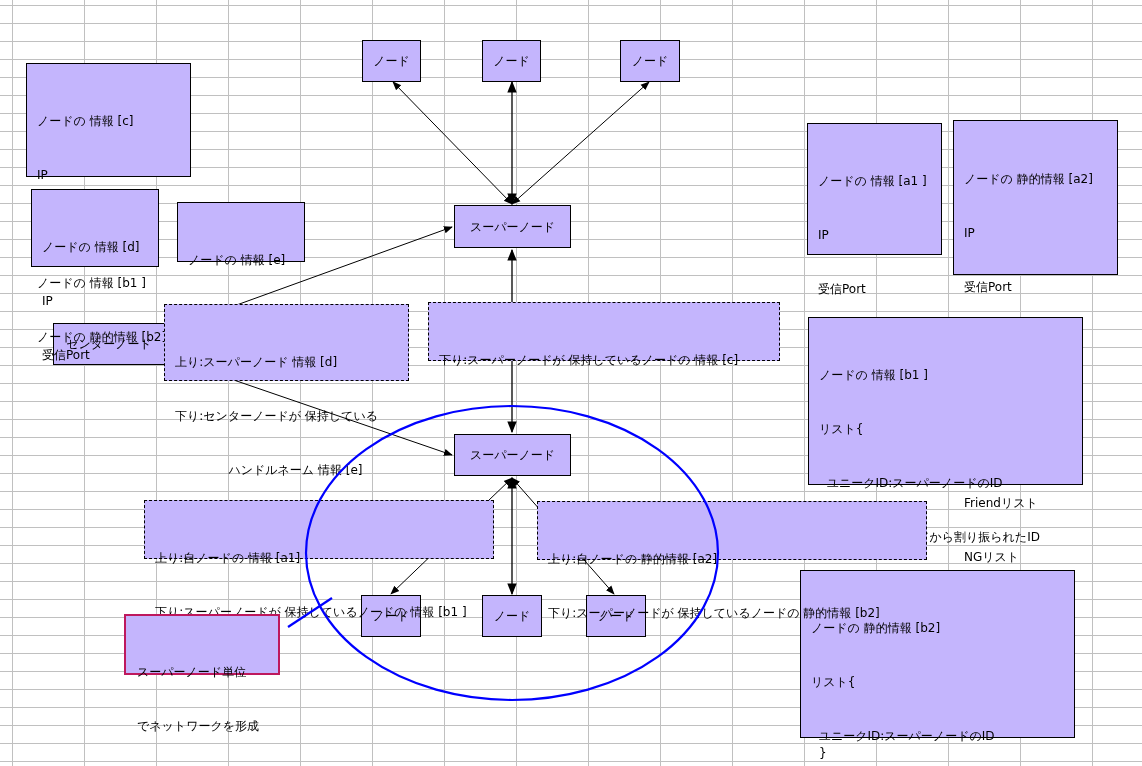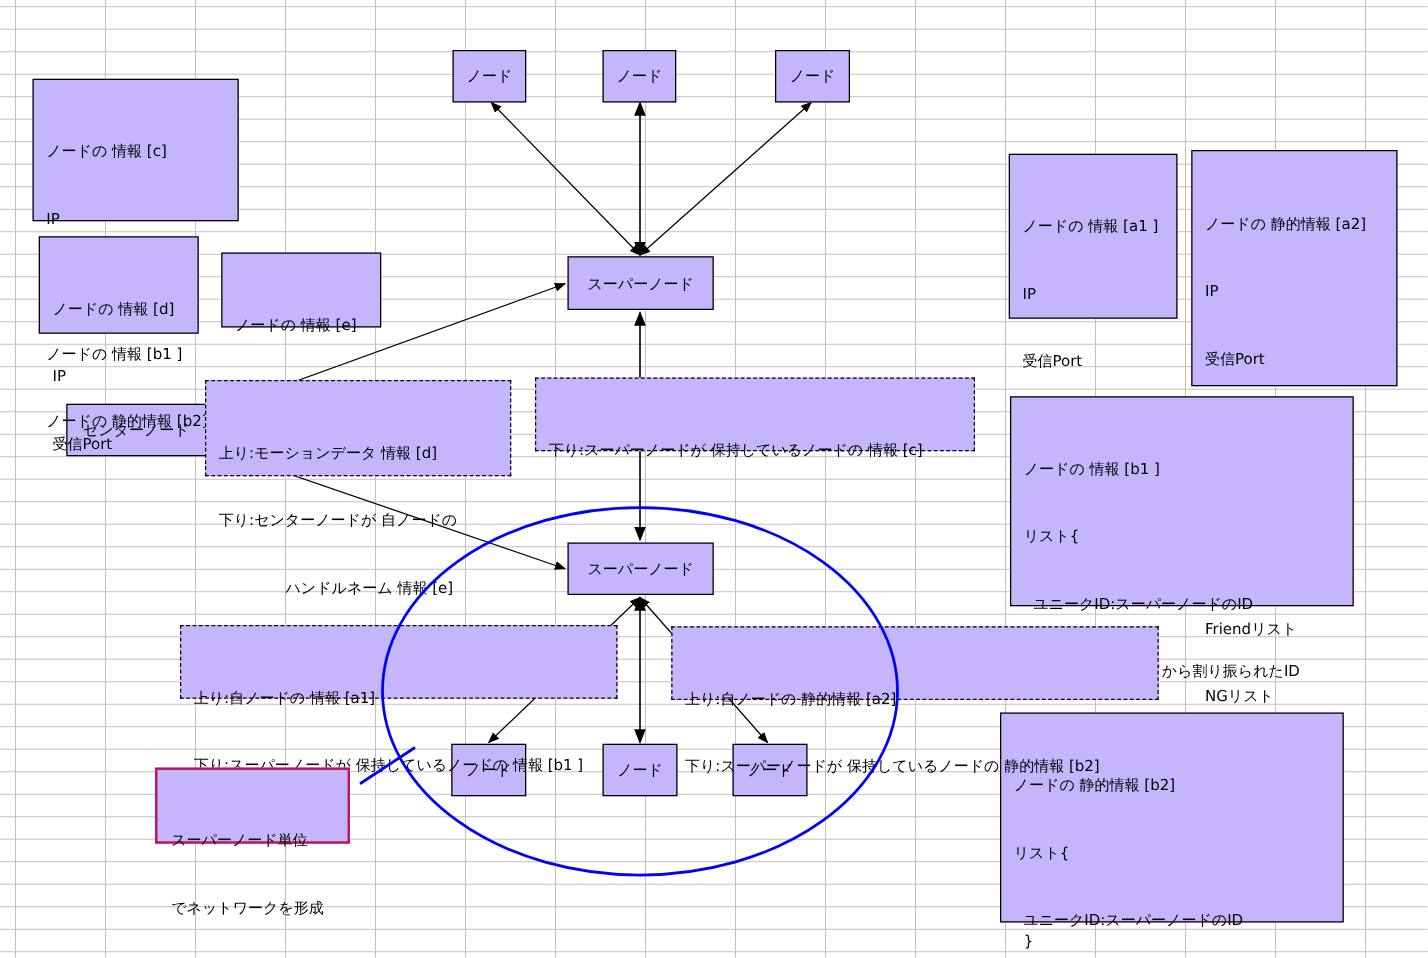--- a/index.html
+++ b/index.html
@@ -87,21 +87,21 @@
 
 <div class="box info" style="left:807px;top:123px;width:135px;height:132px;">
   <span class="line">ノードの 情報 [a1 ]</span>
   <span class="line">IP</span>
   <span class="line">受信Port</span>
   <span class="line">位置</span>
   <span class="line">方位ベクトル</span>
   <span class="line">モーションID</span>
 </div>
 
-<div class="box info" style="left:953px;top:120px;width:165px;height:189px;padding-top:13px;">
+<div class="box info" style="left:953px;top:120px;width:165px;height:155px;padding-top:13px;">
   <span class="line">ノードの 静的情報 [a2]</span>
   <span class="line">IP</span>
   <span class="line">受信Port</span>
   <span class="line">モデルデータ</span>
   <span class="line">モーションデータ</span>
   <span class="line">ハンドルネーム</span>
   <span class="line">Friendリスト</span>
   <span class="line">NGリスト</span>
 </div>
 
@@ -121,22 +121,22 @@
   <span class="line">リスト{</span>
   <span class="line">  ユニークID:スーパーノードのID</span>
   
   
   
   
   
 </div>
 
 <div class="box dashed info" style="left:164px;top:304px;width:245px;height:77px;padding-top:12px;">
-  <span class="line">上り:モーションデータ 情報 [d]</span>
-  <span class="line">下り:センターノードが 自ノードの</span>
+  <span class="line">上り:スーパーノード 情報 [d]</span>
+  <span class="line">下り:センターノードが 保持している</span>
   <span class="line">              ハンドルネーム 情報 [e]</span>
 </div>
 
 <div class="box dashed info" style="left:428px;top:302px;width:352px;height:59px;padding-top:12px;">
   <span class="line">下り:スーパーノードが 保持しているノードの 情報 [c]</span>
 </div>
 
 <div class="box dashed info" style="left:144px;top:500px;width:350px;height:59px;padding-top:12px;">
   <span class="line">上り:自ノードの 情報 [a1]</span>
   <span class="line">下り:スーパーノードが 保持しているノードの 情報 [b1 ]</span>

